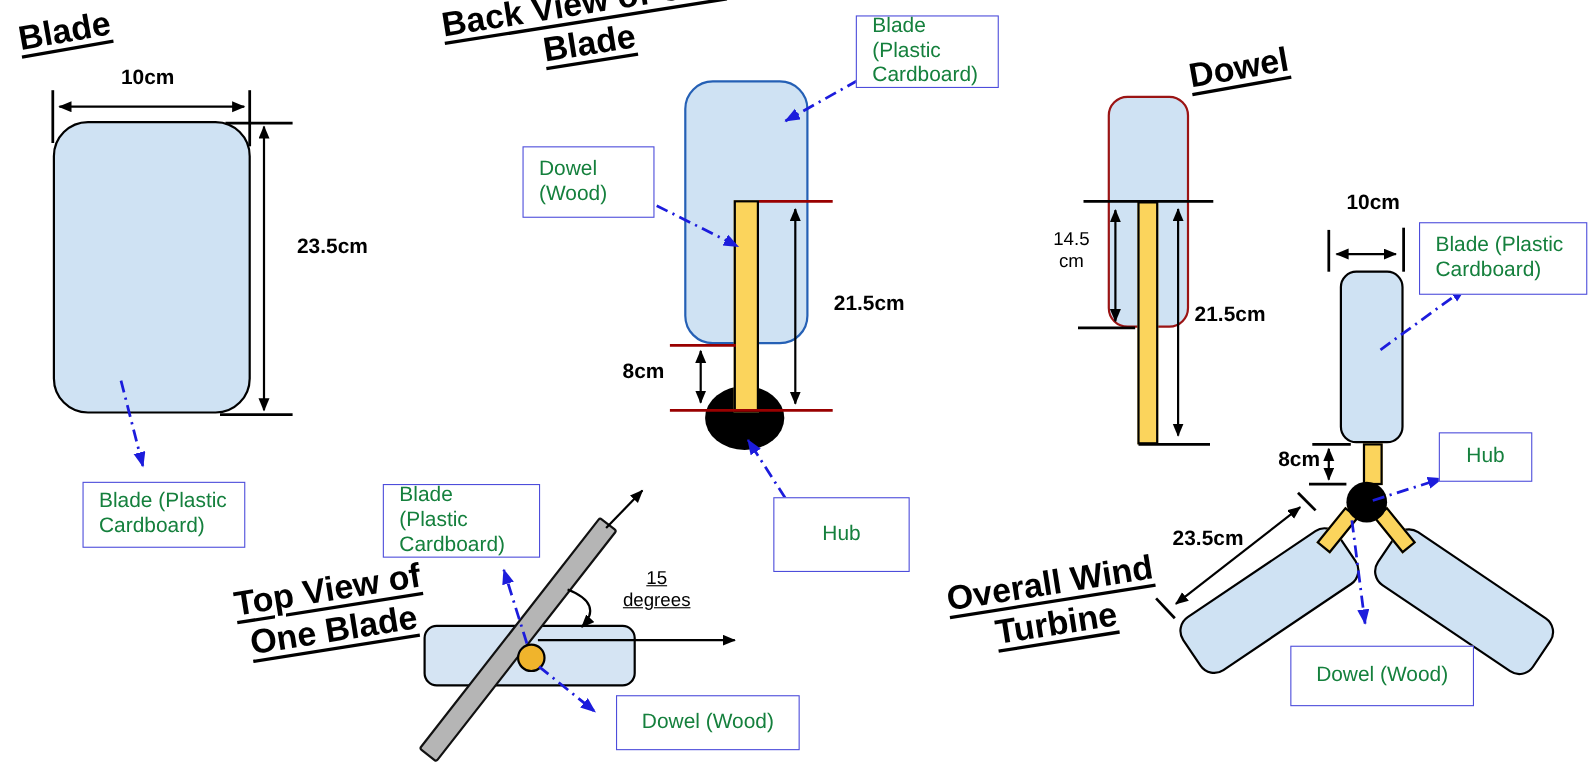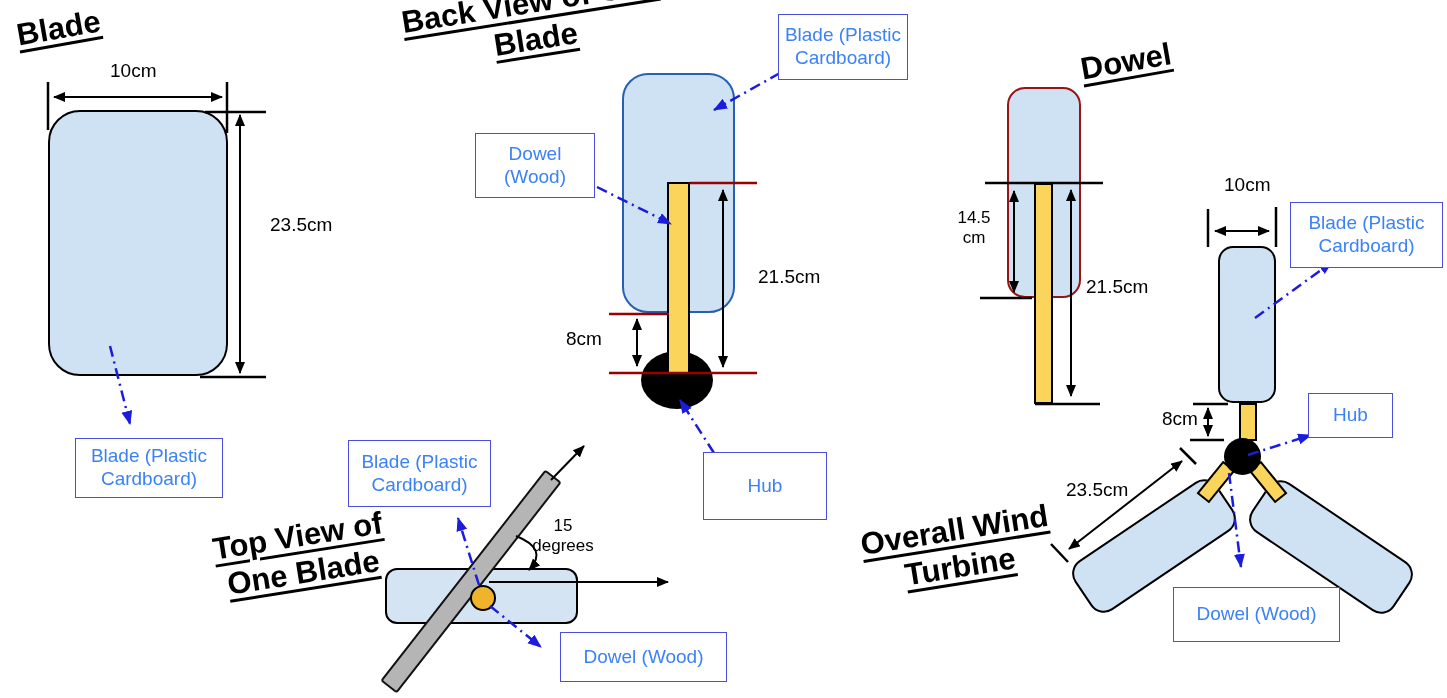--- a/index.html
+++ b/index.html
@@ -9,26 +9,26 @@
   }
   .title{
     position:absolute;font-weight:bold;font-size:31px;color:#000;
     line-height:1.18;transform-origin:left top;white-space:nowrap;z-index:20;
   }
   .title u, .title .ul{
     text-decoration:underline;text-decoration-thickness:3px;text-underline-offset:5px;
   }
   .title .tl{display:block;text-align:center;}
   .lbox{
-    position:absolute;background:#fff;border:1.6px solid #4d4ddb;color:#3b82f6;
-    display:flex;align-items:center;justify-content:center;text-align:center;
-    font-size:19px;line-height:1.2;z-index:20;padding:2px;box-sizing:border-box;
+    position:absolute;background:#fff;border:1.6px solid #4d4ddb;color:#15803d;
+    display:flex;align-items:center;justify-content:center;text-align:left;
+    font-size:19px;line-height:1.2;z-index:20;padding:14px;box-sizing:border-box;
   }
   .dim{
-    position:absolute;font-size:19px;color:#000;z-index:20;white-space:nowrap;
+    position:absolute;font-size:19px;color:#000;z-index:20;white-space:nowrap;font-weight:bold;
   }
   .dimwrap{
     position:absolute;font-size:17px;color:#000;z-index:20;text-align:center;line-height:1.2;
   }
   .shape{position:absolute;box-sizing:border-box;}
   .lightblue{background:#cfe2f3;border:2.5px solid #000;}
   .bv-blue{background:#cfe2f3;border:2.5px solid #2560b5;}
   .redged{background:#cfe2f3;border:2.5px solid #9b1414;}
   .yellow{background:#fbd45c;border:2px solid #000;}
   .blackfill{background:#000;border-radius:50%;}
@@ -151,21 +151,21 @@
       <line x1="1255" y1="318" x2="1332" y2="262" marker-end="url(#mBlue)"></line>
       <line x1="1248" y1="455" x2="1311" y2="435" marker-end="url(#mBlue)"></line>
       <line x1="1229" y1="473" x2="1241" y2="567" marker-end="url(#mBlue)"></line>
     </g>
   </svg>
 
   <div class="dim" style="left:110px;top:60px;">10cm</div>
   <div class="dim" style="left:270px;top:214px;">23.5cm</div>
   <div class="dim" style="left:758px;top:266px;">21.5cm</div>
   <div class="dim" style="left:566px;top:328px;">8cm</div>
-  <div class="dimwrap" style="left:521px;top:516px;width:84px;">15 degrees</div>
+  <div class="dimwrap" style="left:555px;top:516px;width:84px;text-decoration:underline;">15 degrees</div>
   <div class="dimwrap" style="left:950px;top:208px;width:48px;">14.5 cm</div>
   <div class="dim" style="left:1086px;top:276px;">21.5cm</div>
   <div class="dim" style="left:1224px;top:174px;">10cm</div>
   <div class="dim" style="left:1162px;top:408px;">8cm</div>
   <div class="dim" style="left:1066px;top:479px;">23.5cm</div>
 
   <div class="lbox" style="left:75px;top:438px;width:148px;height:60px;">Blade (Plastic Cardboard)</div>
   <div class="lbox" style="left:778px;top:14px;width:130px;height:66px;">Blade (Plastic Cardboard)</div>
   <div class="lbox" style="left:475px;top:133px;width:120px;height:65px;">Dowel (Wood)</div>
   <div class="lbox" style="left:703px;top:452px;width:124px;height:68px;">Hub</div>

